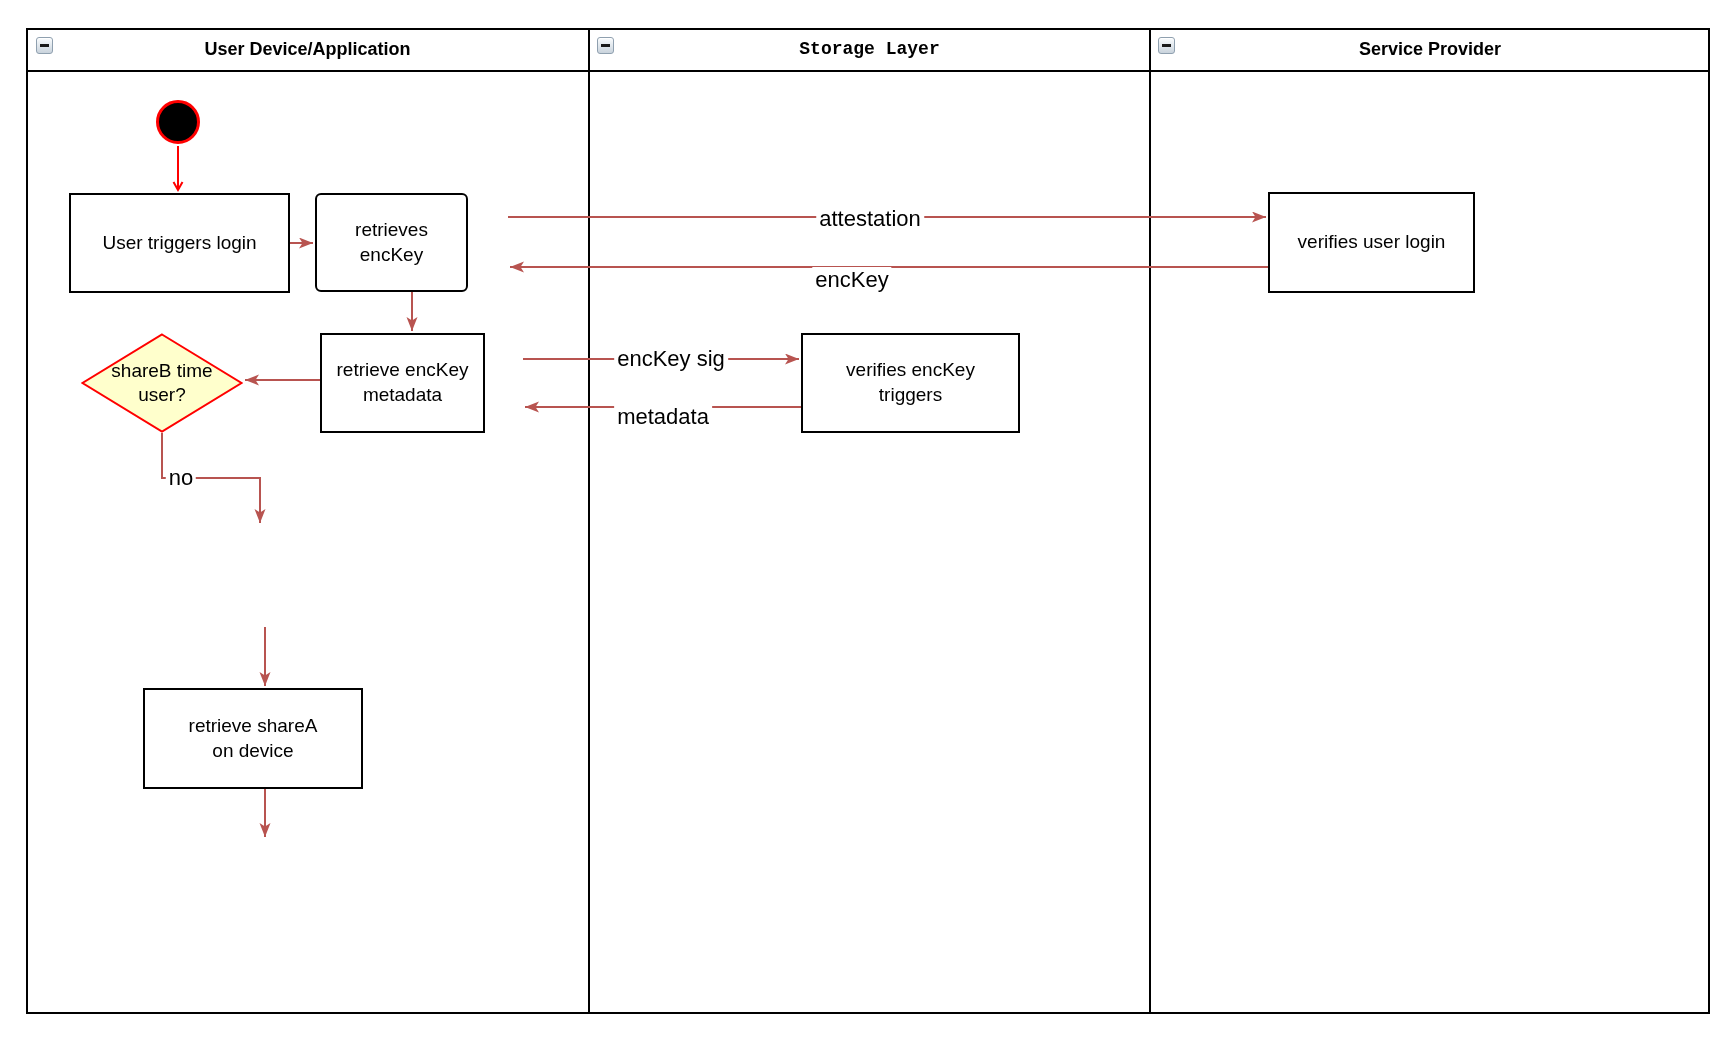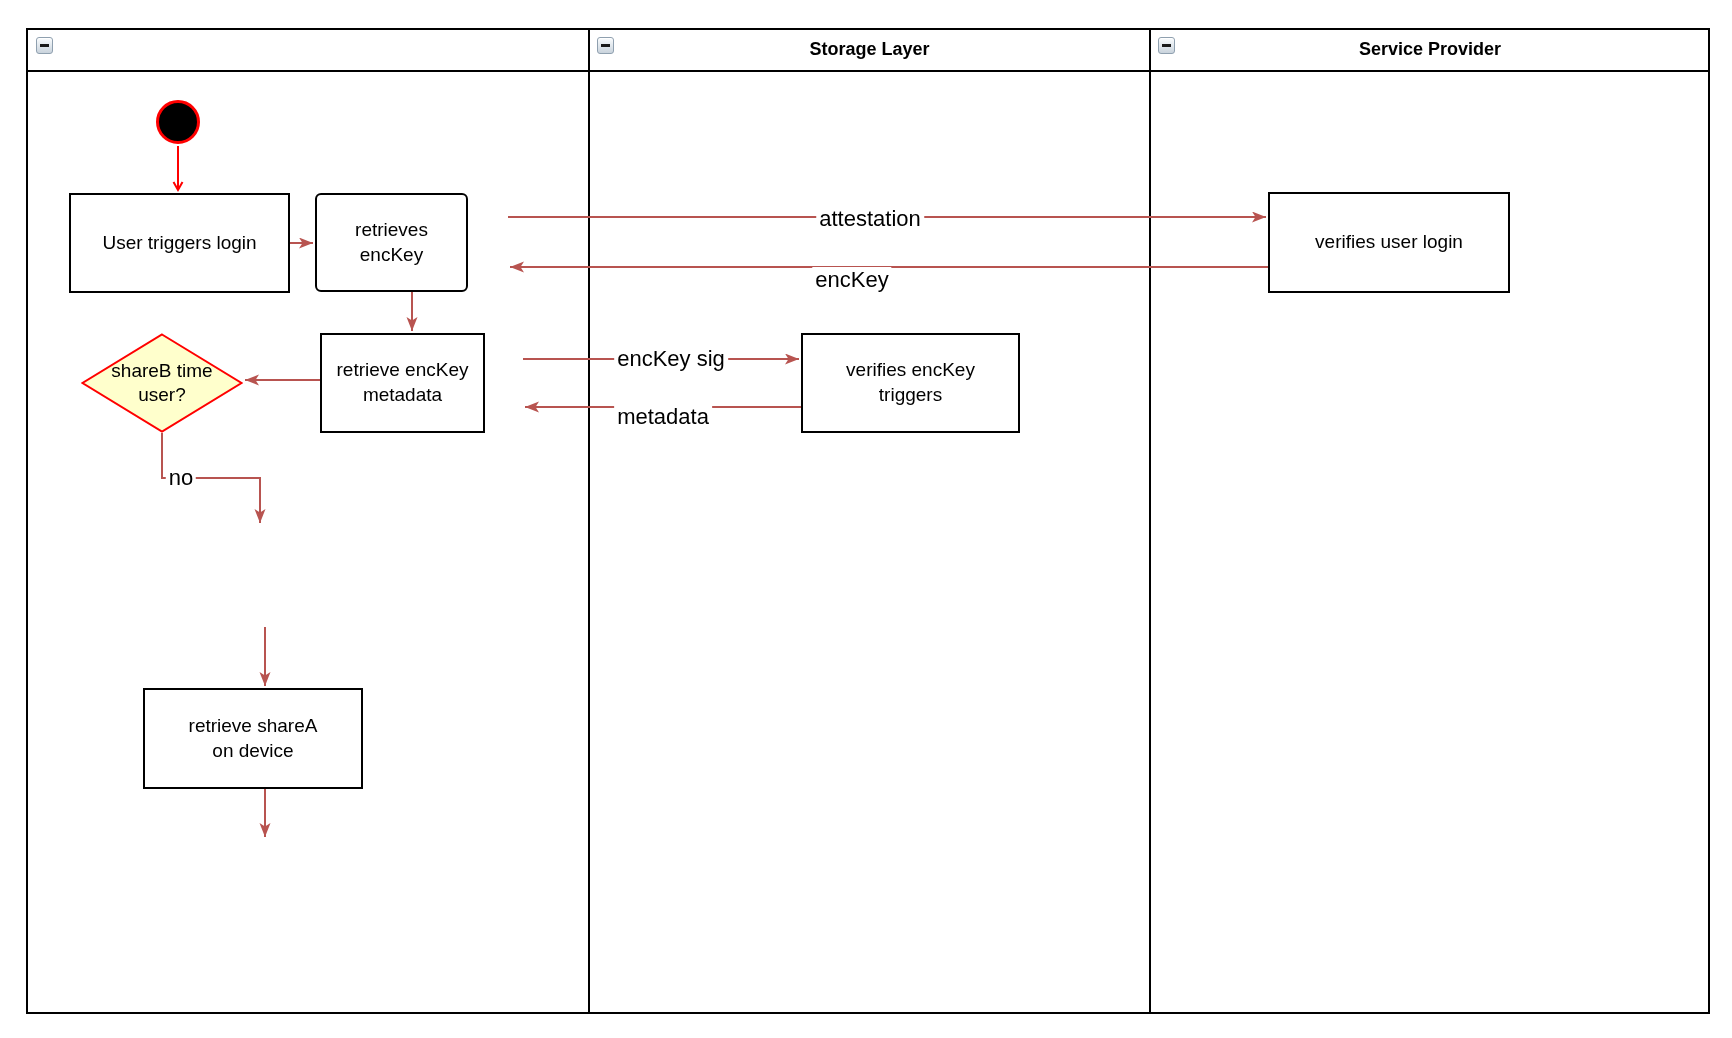--- a/index.html
+++ b/index.html
@@ -13,21 +13,21 @@
   }
   .vsep { position:absolute; top:28px; height:986px; width:2px; background:#000; }
   .vsep.s1 { left:588px; }
   .vsep.s2 { left:1149px; }
   .hsep { position:absolute; left:26px; top:70px; width:1684px; height:2px; background:#000; }
   .lane-title {
     position:absolute; top:28px; height:42px; display:flex; align-items:center;
     justify-content:center; font-weight:bold; font-size:18px;
   }
   .lt1 { left:26px;   width:563px; }
-  .lt2 { left:589px;  width:561px; }
+  .lt2 { left:589px;  width:561px;font-family:Liberation Mono, monospace; }
   .lt3 { left:1150px; width:560px; }
   .collapse {
     position:absolute; top:37px; width:17px; height:17px; box-sizing:border-box;
     border:1px solid #8fa0af; border-radius:3px;
     background:linear-gradient(180deg,#fbfdfe 0%,#e4eaef 45%,#c9d3dc 100%);
     display:flex; align-items:center; justify-content:center;
     box-shadow:inset 0 1px 0 #ffffff;
   }
   .c1 { left:36px; } .c2 { left:597px; } .c3 { left:1158px; }
   .minus { width:9px; height:2.5px; background:#1a1a1a; }
@@ -37,21 +37,21 @@
     font-size:19px; line-height:1.3;
   }
   .node-text { white-space:pre-line; }
   .n-login    { left:69px;   top:193px; width:221px; height:100px; }
   .n-retkey   { left:315px;  top:193px; width:153px; height:99px;border-radius:6px;  }
   .n-meta     { left:320px;  top:333px; width:165px; height:100px; }
   .n-decrypt  { left:145px;  top:525px; width:240px; height:102px; }
   .n-sharea   { left:143px;  top:688px; width:220px; height:101px; }
   .n-lagrange { left:155px;  top:839px; width:219px; height:99px;  }
   .n-sig      { left:801px;  top:333px; width:219px; height:100px; }
-  .n-verify   { left:1268px; top:192px; width:242px; height:101px; }
+  .n-verify   { left:1268px; top:192px; width:207px; height:101px; }
   .start-node {
     position:absolute; left:156px; top:100px; width:44px; height:44px; box-sizing:border-box;
     border-radius:50%; background:#000000; border:3px solid #ff0000;
   }
   .diamond-wrap { position:absolute; left:81px; top:333px; width:162px; height:100px; }
   .diamond-wrap svg { position:absolute; left:0; top:0; }
   .diamond-text {
     position:absolute; left:0; top:0; width:100%; height:100%;
     display:flex; align-items:center; justify-content:center; text-align:center;
     font-size:19px; line-height:1.25; white-space:pre-line;
@@ -70,20 +70,23 @@
 </head>
 <body>
 
 <div class="canvas">
 
   <div class="pool"></div>
   <div class="vsep s1"></div>
   <div class="vsep s2"></div>
   <div class="hsep"></div>
 
+  <div class="lane-title lt1">
+    <span>User Device/Application</span>
+  </div>
   <div class="lane-title lt2">
     <span>Storage Layer</span>
   </div>
   <div class="lane-title lt3">
     <span>Service Provider</span>
   </div>
 
   <div class="collapse c1">
     <div class="minus"></div>
   </div>

